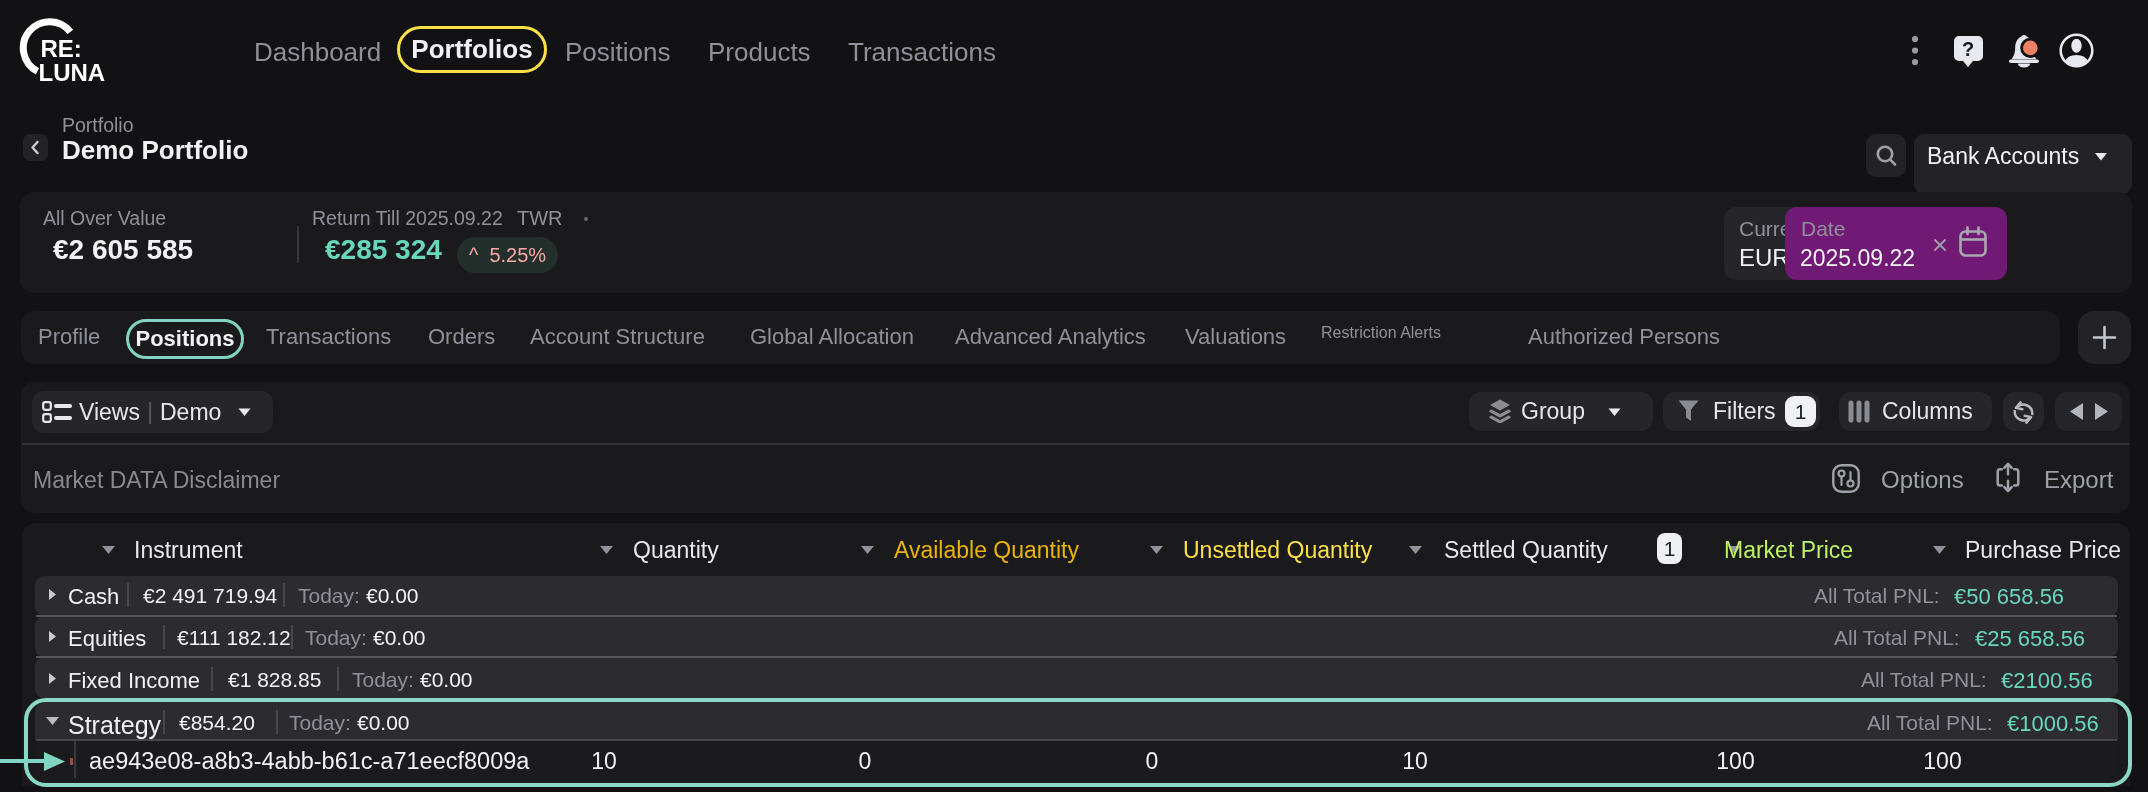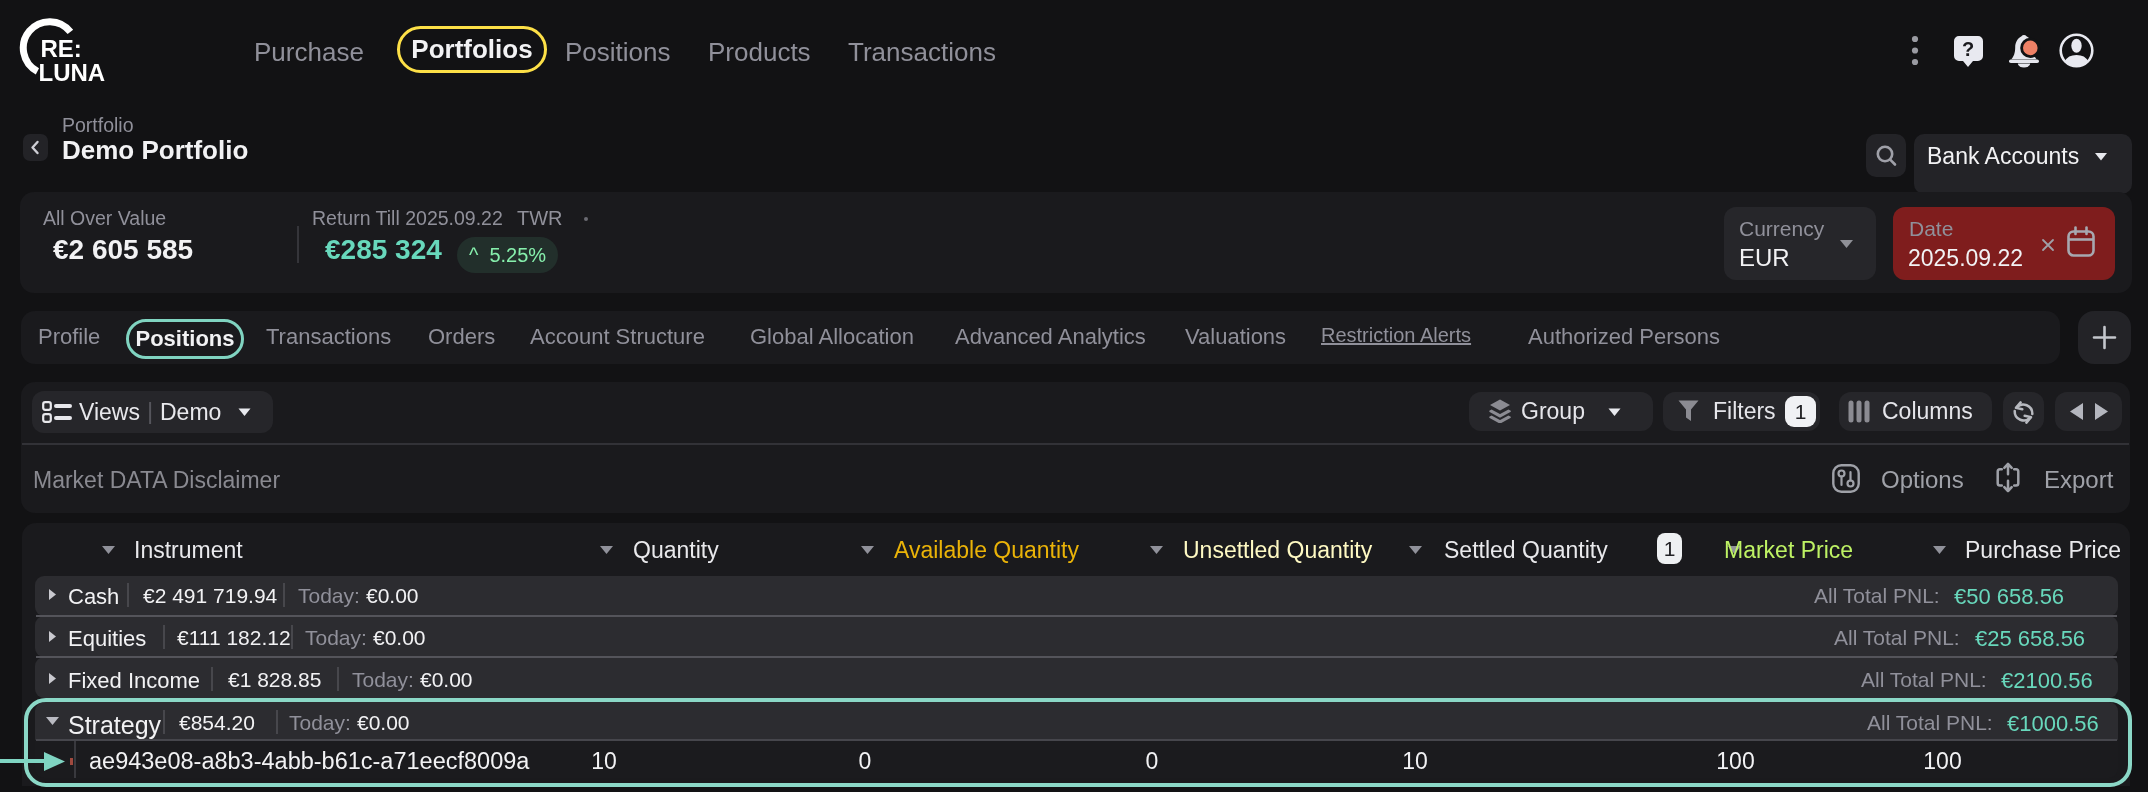--- a/index.html
+++ b/index.html
@@ -14,21 +14,21 @@
 </style>
 </head>
 <body>
 
 <svg class="abs" style="left:19px;top:16px;" width="90" height="70" viewBox="0 0 90 70">
   <path d="M 51.4 15.9 A 26.3 26.3 0 1 0 18.4 55.3" fill="none" stroke="#ffffff" stroke-width="7"></path>
   <text x="21.5" y="41" font-family="Liberation Sans" font-weight="bold" font-size="24" fill="#ffffff">RE:</text>
   <text x="19.5" y="64.5" font-family="Liberation Sans" font-weight="bold" font-size="24" fill="#ffffff">LUNA</text>
 </svg>
 
-<div class="abs gray" style="left:254px;top:37px;font-size:26px;">Purchase</div>
+<div class="abs gray" style="left:254px;top:37px;font-size:26px;">Dashboard</div>
 <div class="abs" style="left:397px;top:26px;width:150px;height:47px;border:3px solid #fde047;border-radius:25px;display:flex;align-items:center;justify-content:center;">
   <span class="white" style="font-size:26px;font-weight:bold;">Portfolios</span>
 </div>
 <div class="abs gray" style="left:565px;top:37px;font-size:26px;">Positions</div>
 <div class="abs gray" style="left:708px;top:37px;font-size:26px;">Products</div>
 <div class="abs gray" style="left:848px;top:37px;font-size:26px;">Transactions</div>
 
 <svg class="abs" style="left:1908px;top:33px;" width="14" height="36" viewBox="0 0 14 36">
   <circle cx="7" cy="6" r="3.1" fill="#9a9ba2"></circle>
     <circle cx="7" cy="17.5" r="3.1" fill="#9a9ba2"></circle>
@@ -77,32 +77,32 @@
 
 <div class="panel" style="left:20px;top:192px;width:2112px;height:101px;"></div>
 <div class="abs gray" style="left:43px;top:207px;font-size:19.5px;">All Over Value</div>
 <div class="abs white" style="left:41px;top:234px;font-size:28px;font-weight:bold;margin-left:12px;">€2 605 585</div>
 <div class="abs" style="left:297px;top:226px;width:2px;height:37px;background:#35353a;"></div>
 <div class="abs gray" style="left:312px;top:207px;font-size:19.5px;">Return Till 2025.09.22</div>
 <div class="abs gray" style="left:517px;top:207px;font-size:20px;">TWR</div>
 <div class="abs" style="left:584px;top:217px;width:4px;height:4px;border-radius:2px;background:#6a6a72;"></div>
 <div class="abs teal" style="left:325px;top:234px;font-size:28px;font-weight:bold;">€285 324</div>
 <div class="abs" style="left:457px;top:237px;width:101px;height:36px;background:#222f2b;border-radius:18px;display:flex;align-items:center;justify-content:center;">
-  <span style="color:#86efac;font-size:20px;">^&nbsp;&nbsp;5.25%</span>
+  <span style="color:#fca5a5;font-size:20px;">^&nbsp;&nbsp;5.25%</span>
 </div>
 
 <div class="abs" style="left:1724px;top:207px;width:152px;height:73px;background:#26262a;border-radius:12px;">
   <span class="gray" style="position:absolute;left:15px;top:10px;font-size:21px;">Currency</span>
   <span class="white" style="position:absolute;left:15px;top:37px;font-size:24px;">EUR</span>
   <svg style="position:absolute;right:22px;top:32px;" width="15" height="11" viewBox="0 0 15 11">
       <path d="M 1 1 L 7.5 9 L 14 1 z" fill="#8f9097"></path>
     </svg>
 </div>
 
-<div class="abs" style="left:1893px;top:207px;width:222px;height:73px;background:#7f1d1d;border-radius:12px;">
+<div class="abs" style="left:1785px;top:207px;width:222px;height:73px;background:#701a75;border-radius:12px;">
   <span class="gray" style="position:absolute;left:16px;top:10px;font-size:21px;">Date</span>
   <span class="white" style="position:absolute;left:15px;top:38px;font-size:23px;">2025.09.22</span>
   <svg style="position:absolute;left:148px;top:31px;" width="14" height="14" viewBox="0 0 14 14">
       <path d="M 2 2 L 12 12 M 12 2 L 2 12" stroke="#9fa0a8" stroke-width="1.8" stroke-linecap="round"></path>
     </svg>
   <svg style="position:absolute;left:173px;top:19px;" width="30" height="32" viewBox="0 0 30 32">
     <rect x="2.5" y="5.5" width="25" height="24" rx="5" fill="none" stroke="#a7a8b0" stroke-width="2.6"></rect>
     <line x1="3" y1="13.5" x2="27" y2="13.5" stroke="#a7a8b0" stroke-width="2.6"></line>
     <line x1="9.5" y1="1.5" x2="9.5" y2="8" stroke="#a7a8b0" stroke-width="2.6" stroke-linecap="round"></line>
     <line x1="20.5" y1="1.5" x2="20.5" y2="8" stroke="#a7a8b0" stroke-width="2.6" stroke-linecap="round"></line>
@@ -113,21 +113,21 @@
 <div class="abs gray" style="left:38px;top:324px;font-size:22px;">Profile</div>
 <div class="abs" style="left:126px;top:319px;width:118px;height:40px;border:3px solid #80d4c1;border-radius:20px;display:flex;align-items:center;justify-content:center;">
   <span class="white" style="font-size:22px;font-weight:bold;">Positions</span>
 </div>
 <div class="abs gray" style="left:266px;top:324px;font-size:22px;">Transactions</div>
 <div class="abs gray" style="left:428px;top:324px;font-size:22px;">Orders</div>
 <div class="abs gray" style="left:530px;top:324px;font-size:22px;">Account Structure</div>
 <div class="abs gray" style="left:750px;top:324px;font-size:22px;">Global Allocation</div>
 <div class="abs gray" style="left:955px;top:324px;font-size:22px;">Advanced Analytics</div>
 <div class="abs gray" style="left:1185px;top:324px;font-size:22px;">Valuations</div>
-<div class="abs gray" style="left:1321px;top:324px;font-size:20px;text-decoration:underline;">Restriction Alerts</div>
+<div class="abs gray" style="left:1321px;top:324px;font-size:16px;">Restriction Alerts</div>
 <div class="abs gray" style="left:1528px;top:324px;font-size:22px;">Authorized Persons</div>
 <div class="abs" style="left:2078px;top:311px;width:53px;height:53px;background:#232327;border-radius:16px;">
   <svg width="53" height="53" viewBox="0 0 53 53">
       <path d="M 26.5 16 v 21 M 16 26.5 h 21" stroke="#c3c6cc" stroke-width="2.6" stroke-linecap="round"></path>
     </svg>
 </div>
 
 <div class="panel" style="left:21px;top:382px;width:2109px;height:131px;"></div>
 <div class="abs" style="left:22px;top:443px;width:2107px;height:2px;background:#323237;"></div>
 
@@ -221,21 +221,21 @@
     <path d="M 1 1 L 7.5 9 L 14 1 z" fill="#90919a"></path>
   </svg>
 <div class="abs" style="left:633px;top:537px;font-size:23px;color:#e9e9ec;">Quantity</div>
 <svg class="abs" style="left:860px;top:545px;" width="15" height="10" viewBox="0 0 15 10">
     <path d="M 1 1 L 7.5 9 L 14 1 z" fill="#90919a"></path>
   </svg>
 <div class="abs" style="left:894px;top:537px;font-size:23px;color:#eab308;">Available Quantity</div>
 <svg class="abs" style="left:1149px;top:545px;" width="15" height="10" viewBox="0 0 15 10">
     <path d="M 1 1 L 7.5 9 L 14 1 z" fill="#90919a"></path>
   </svg>
-<div class="abs" style="left:1183px;top:537px;font-size:23px;color:#fef9c3;">Unsettled Quantity</div>
+<div class="abs" style="left:1183px;top:537px;font-size:23px;color:#fde047;">Unsettled Quantity</div>
 <svg class="abs" style="left:1408px;top:545px;" width="15" height="10" viewBox="0 0 15 10">
     <path d="M 1 1 L 7.5 9 L 14 1 z" fill="#90919a"></path>
   </svg>
 <div class="abs" style="left:1444px;top:537px;font-size:23px;color:#e9e9ec;">Settled Quantity</div>
 <div class="abs" style="left:1657px;top:533px;width:25px;height:31px;background:#eef0f2;border-radius:8px;display:flex;align-items:center;justify-content:center;">
   <span style="font-size:21px;color:#222226;">1</span>
 </div>
 <svg class="abs" style="left:1727px;top:545px;" width="15" height="10" viewBox="0 0 15 10">
     <path d="M 1 1 L 7.5 9 L 14 1 z" fill="#90919a"></path>
   </svg>

